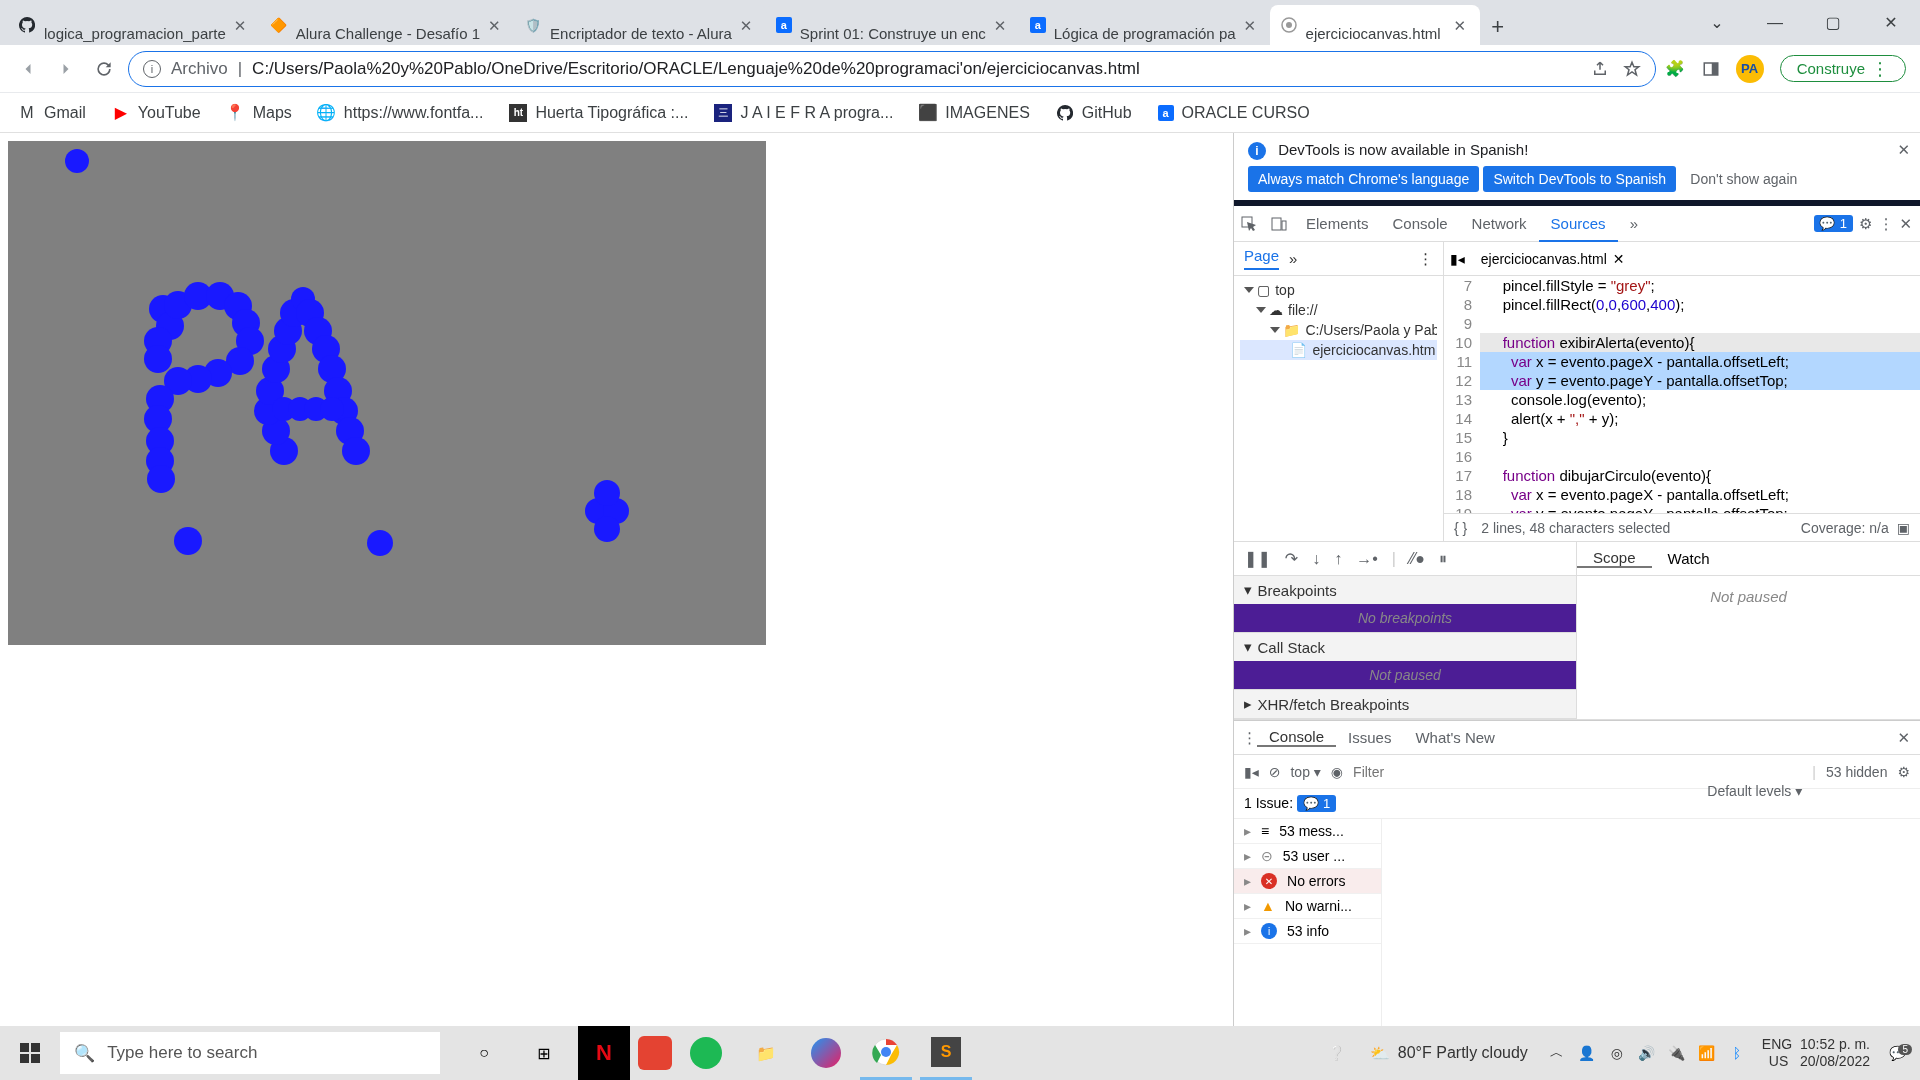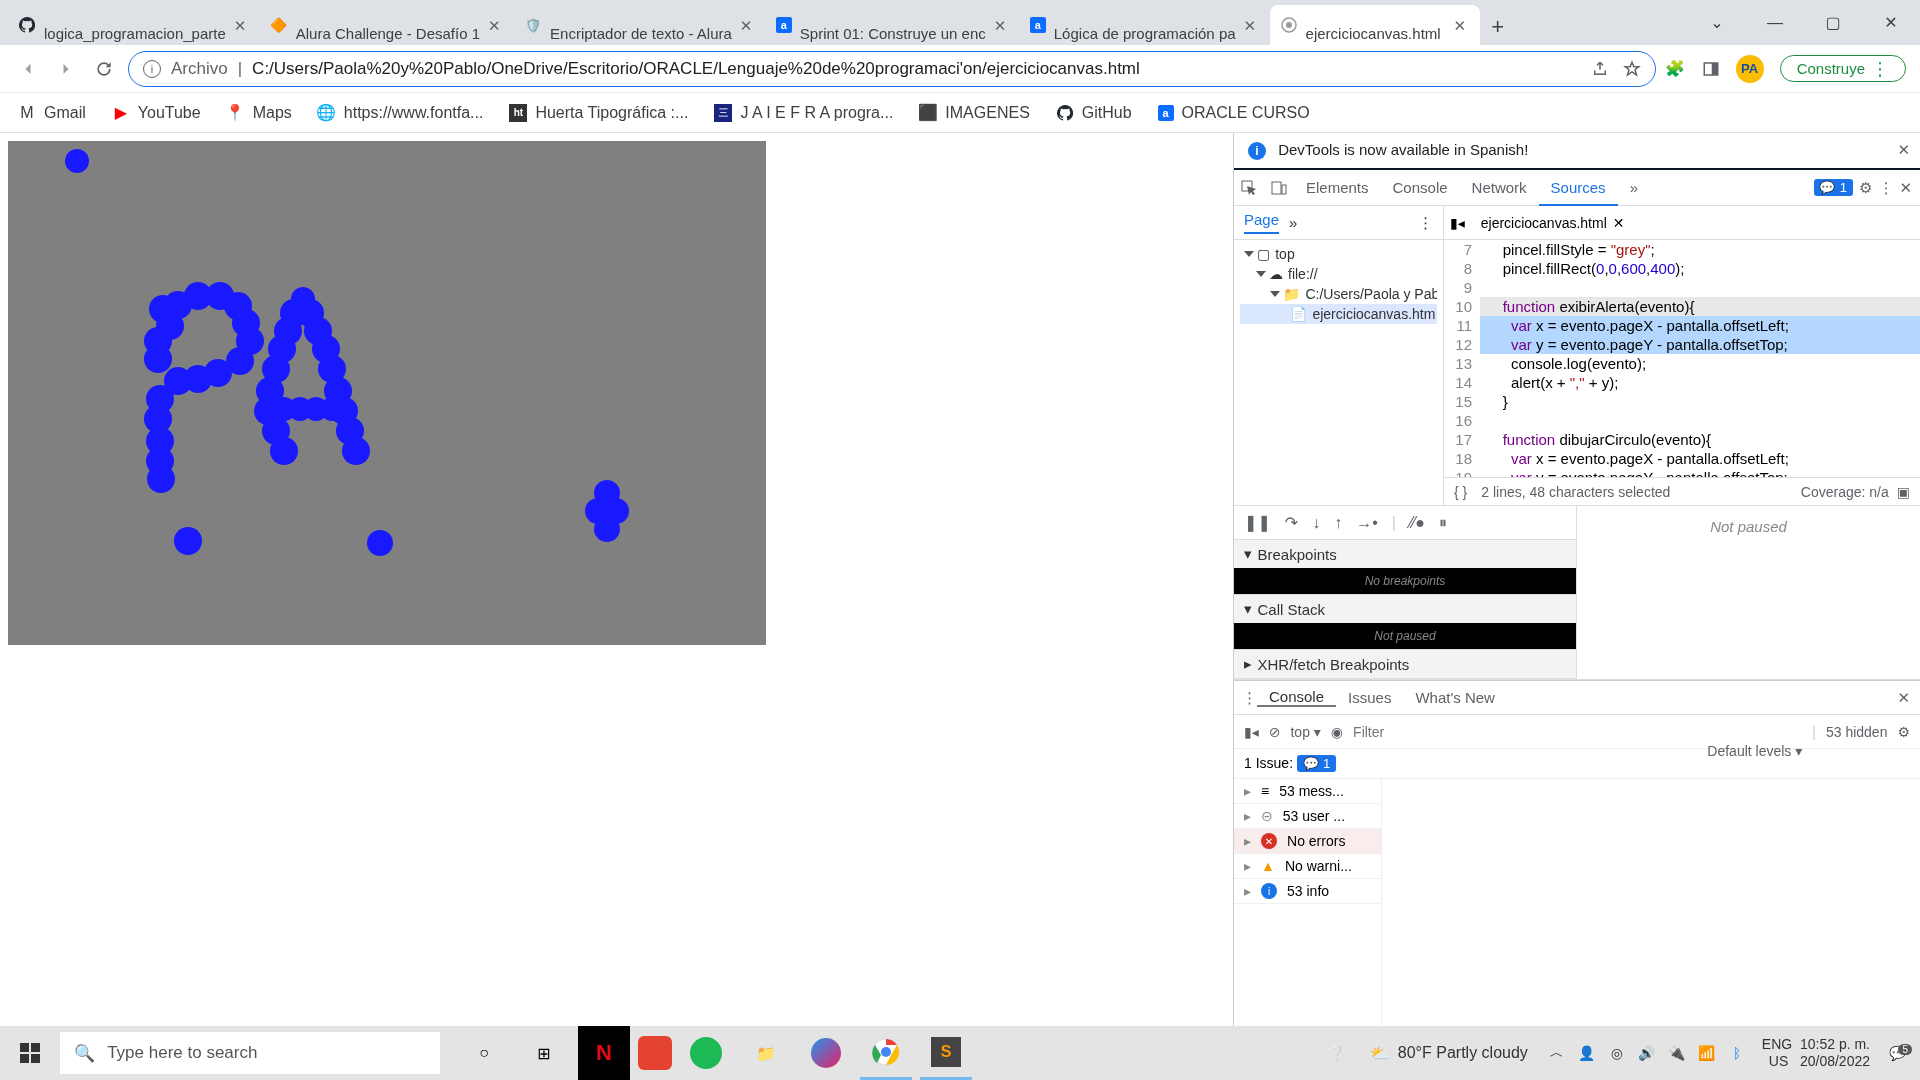--- a/index.html
+++ b/index.html
@@ -34,21 +34,21 @@
 .bm-icon { width:18px; height:18px; display:flex; align-items:center; justify-content:center; }
 
 
 .content { position:absolute; top:133px; left:0; right:0; bottom:54px; background:#fff; display:flex; }
 .page-side { flex:1; background:#fff; padding:8px; }
 .canvas { width:758px; height:504px; background:#808080; position:relative; }
 .dot { position:absolute; border-radius:50%; background:#1919ff; }
 
 
 .devtools { width:687px; background:#fff; border-left:1px solid #ccc; display:flex; flex-direction:column; overflow:hidden;}
-.dt-banner { padding:8px 36px 8px 14px; font-size:15px; color:#202124; position:relative; border-bottom:2px solid #0f172a;}
+.dt-banner { padding:8px 36px 8px 14px; font-size:15px; color:#202124; position:relative; border-bottom:6px solid #0f172a;}
 .dt-banner .info-icon { display:inline-flex; width:18px; height:18px; background:#1a73e8; color:#fff; border-radius:50%; align-items:center; justify-content:center; font-size:12px; margin-right:8px; font-weight:700;}
 .dt-banner-btns { margin-top:6px; }
 .dt-banner-btns .btn { display:inline-block; padding:5px 10px; font-size:14px; border-radius:3px;}
 .btn.primary { background:#1a73e8; color:#fff; }
 .btn.link { color:#5f6368; }
 .banner-close{ position:absolute; top:8px; right:10px; color:#5f6368;}
 .dt-tabs { height:36px; display:flex; align-items:center; border-bottom:1px solid #ddd; font-size:15px; color:#5f6368; }
 .dt-tabs .t { padding:0 12px; height:100%; display:flex; align-items:center; }
 .dt-tabs .t.active { color:#1a73e8; border-bottom:2px solid #1a73e8; margin-bottom:-1px;}
 .dt-tabs .icon-t { width:30px; display:flex; align-items:center; justify-content:center; }
@@ -83,21 +83,21 @@
 
 .debug-bar { height:34px; border-bottom:1px solid #ddd; display:flex; align-items:center; padding:0 10px; gap:14px; color:#5f6368;}
 .scope-watch { width:344px; border-left:1px solid #ddd;}
 .scope-tabs{ height:34px; display:flex; align-items:center; border-bottom:1px solid #ddd; font-size:15px;}
 .scope-tabs .st{ padding:0 16px;}
 .scope-tabs .st.active{ border-bottom:2px solid #777; color:#333;}
 .not-paused { text-align:center; font-style:italic; color:#888; padding:12px; font-size:15px;}
 .accordion { flex:1; background:#f3f3f3;}
 .acc-sec { border-bottom:1px solid #ddd; background:#f3f3f3;}
 .acc-hdr { padding:5px 10px; font-size:15px; color:#333; display:flex; align-items:center; gap:6px;}
-.acc-body { text-align:center; font-style:italic; color:#888; padding:6px; font-size:12px; background:#000000;}
+.acc-body { text-align:center; font-style:italic; color:#888; padding:6px; font-size:14px; background:#4c1d95;}
 
 
 .drawer { border-top:1px solid #ccc; display:flex; flex-direction:column; flex:1; min-height:0;}
 .drawer-tabs { height:34px; display:flex; align-items:center; font-size:15px; color:#5f6368; border-bottom:1px solid #ddd; padding-left:8px;}
 .drawer-tabs .dt{ padding:0 12px;}
 .drawer-tabs .dt.active{ color:#333; border-bottom:2px solid #777;}
 .drawer-filter{ height:34px; display:flex; align-items:center; gap:10px; font-size:14px; color:#5f6368; padding:0 10px; border-bottom:1px solid #eee;}
 .drawer-filter input{ border:none; outline:none; font-size:14px; width:180px;}
 .issue-row{ padding:6px 10px; font-size:14px; border-bottom:1px solid #eee;}
 .msg-list{ font-size:14px;}
@@ -321,20 +321,25 @@
         <div class="dot" style="left: 586px; top: 339px; width: 26px; height: 26px;"></div>
         <div class="dot" style="left: 586px; top: 375px; width: 26px; height: 26px;"></div>
       </div>
   </div>
 
   <div class="devtools">
     <div class="dt-banner">
       <span class="info-icon">i</span>
       <span>DevTools is now available in Spanish!</span>
       <span class="banner-close">✕</span>
+      <div class="dt-banner-btns">
+        <span class="btn primary">Always match Chrome's language</span>
+        <span class="btn primary">Switch DevTools to Spanish</span>
+        <span class="btn link">Don't show again</span>
+      </div>
     </div>
     <div class="dt-tabs">
       <div class="icon-t">
           <svg width="16" height="16" viewBox="0 0 16 16">
             <rect x="1" y="1" width="10" height="10" fill="none" stroke="#5f6368"></rect>
             <path d="M6 6l9 3-3 2 2 3-2 1-2-3-2 3z" fill="#5f6368"></path>
           </svg>
         </div>
       <div class="icon-t">
           <svg width="16" height="16" viewBox="0 0 16 16">
@@ -409,20 +414,24 @@
             <div class="acc-sec">
               <div class="acc-hdr">▾ <span>Call Stack</span></div>
               <div class="acc-body">Not paused</div>
             </div>
             <div class="acc-sec">
               <div class="acc-hdr">▸ <span>XHR/fetch Breakpoints</span></div>
             </div>
           </div>
         </div>
         <div class="scope-watch">
+          <div class="scope-tabs">
+            <div class="st active">Scope</div>
+            <div class="st">Watch</div>
+          </div>
           <div class="not-paused">Not paused</div>
         </div>
       </div>
 
       <div class="drawer">
         <div class="drawer-tabs">
           <span>⋮</span>
           <div class="dt active">Console</div>
           <div class="dt">Issues</div>
           <div class="dt">What's New</div>

